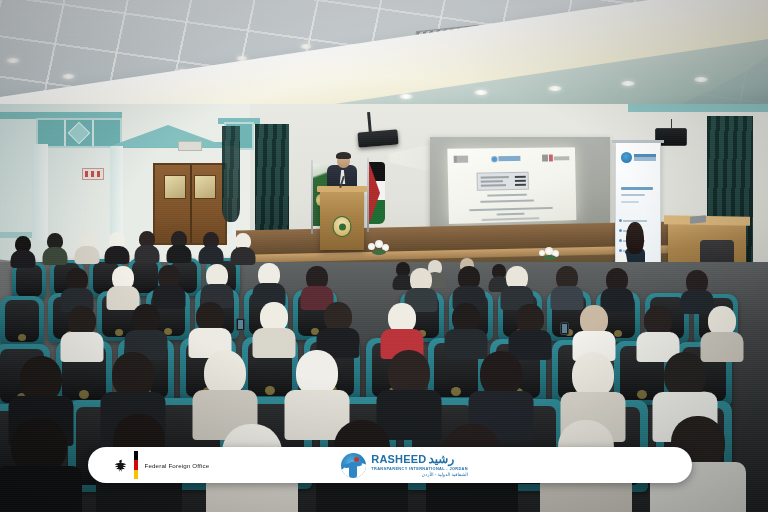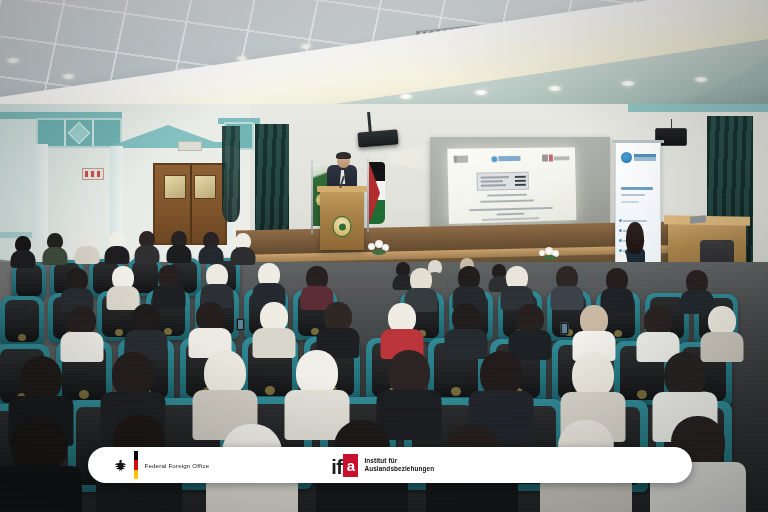--- a/index.html
+++ b/index.html
@@ -835,29 +835,33 @@
             <path d="M12 11.6 h2 v9.4 l-1 2.2 l-1 -2.2 Z"></path>
             <path d="M10.4 23.4 l1.6 1.4 l-1.2 2.6 Z"></path>
             <path d="M15.6 23.4 l-1.6 1.4 l1.2 2.6 Z"></path>
           </g>
         </svg>
       </span>
       <span class="tricolor"></span>
       <span class="ffo-text">Federal Foreign Office</span>
     </div>
 
-
-    <div class="lb-slot lb-ifa">
-      <span class="ifa-mark">
-        <span class="ifa-if">if</span>
-        <span class="ifa-box">
-          <span>a</span>
+    <div class="lb-slot lb-rasheed">
+      <span class="rash-mark">
+        <span class="swoosh"></span>
+        <span class="arm"></span>
+        <span class="body"></span>
+        <span class="dot"></span>
+      </span>
+      <span class="rash-txt">
+        <span class="rash-row1">
+          <span class="rash-en">RASHEED</span>
+          <span class="rash-ar">رشيد</span>
         </span>
+        <span class="rash-sub1">TRANSPARENCY INTERNATIONAL - JORDAN</span>
+        <span class="rash-sub2">الشفافية الدولية - الأردن</span>
       </span>
-      <span class="ifa-txt">
-        <span>Institut für</span>
-        <span>Auslandsbeziehungen</span>
-      </span>
-    </div>
+    </div>
+
 
   </div>
 
 </div>
 
 </body></html>

